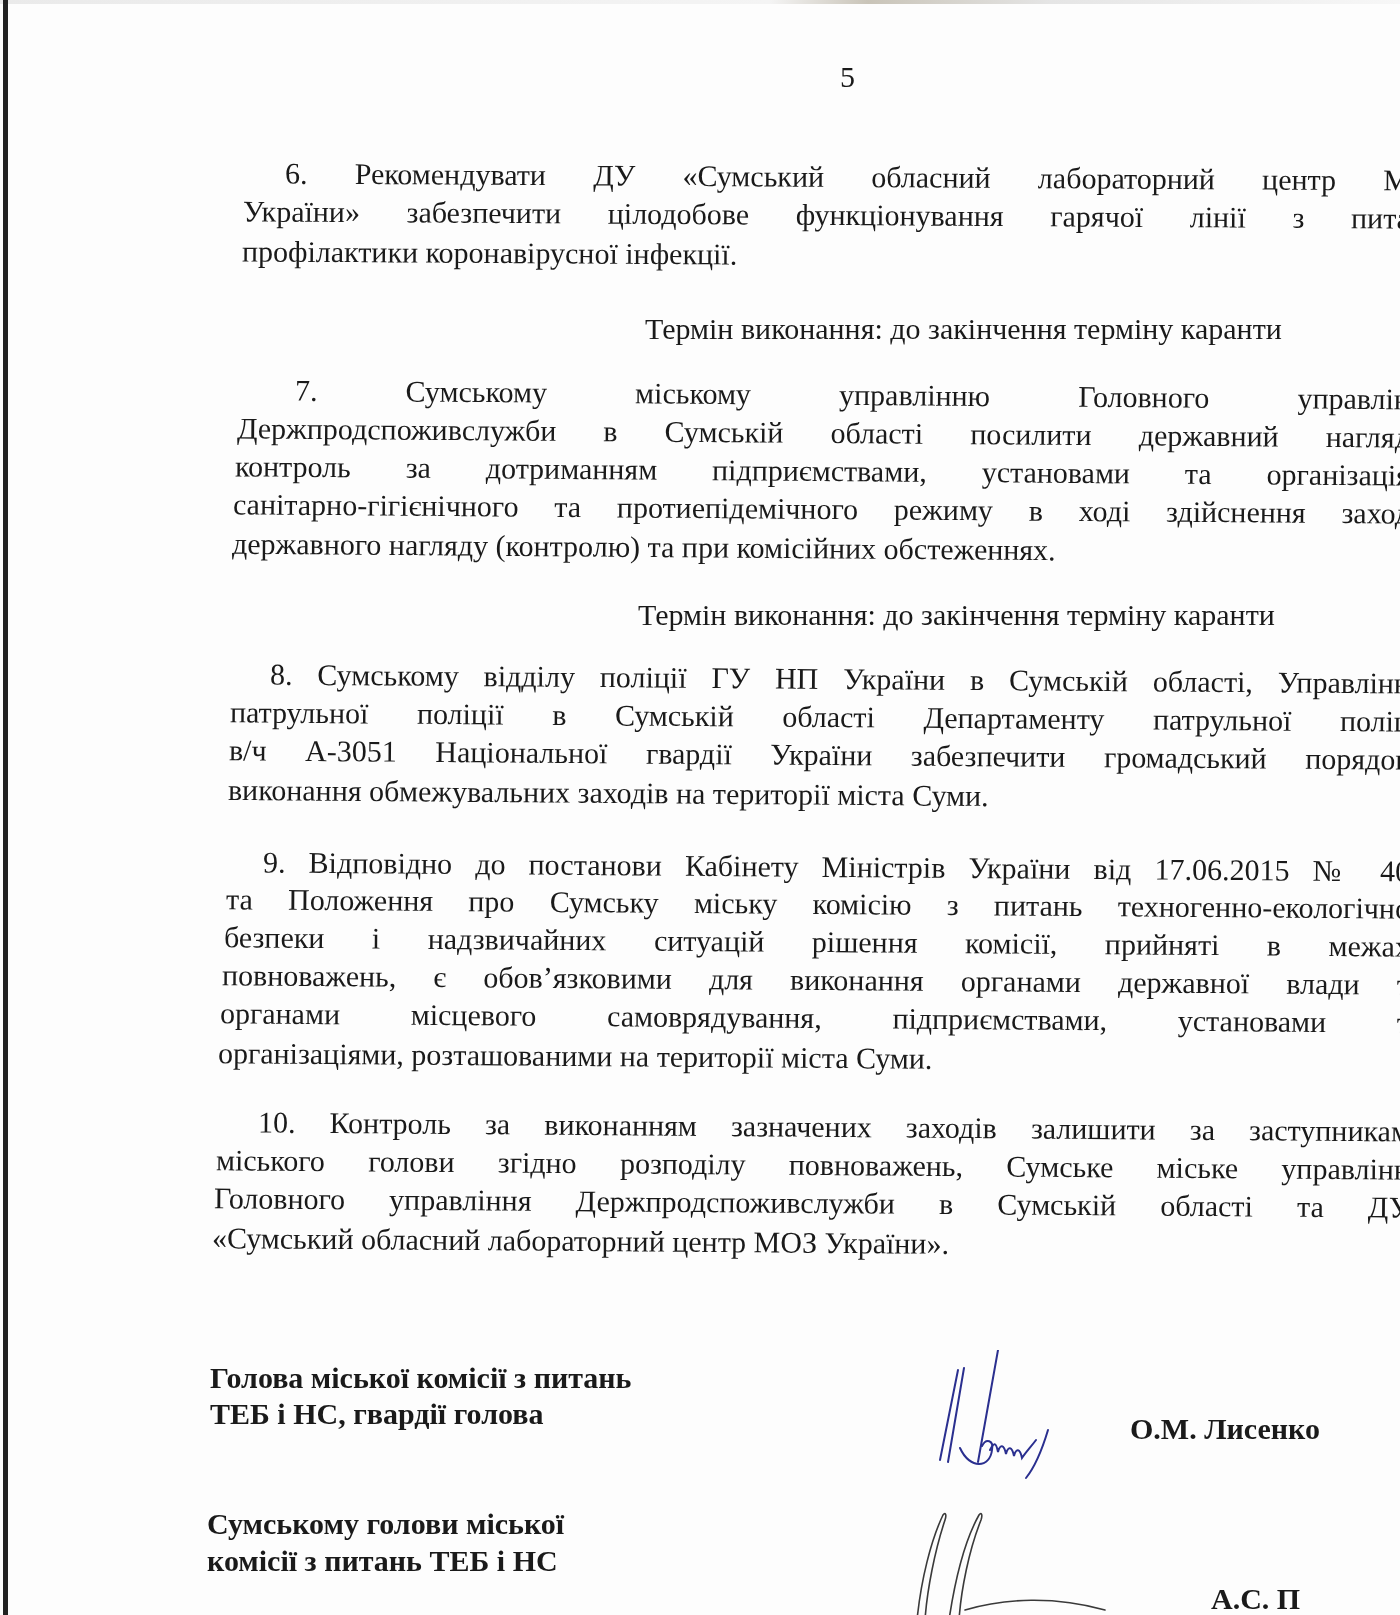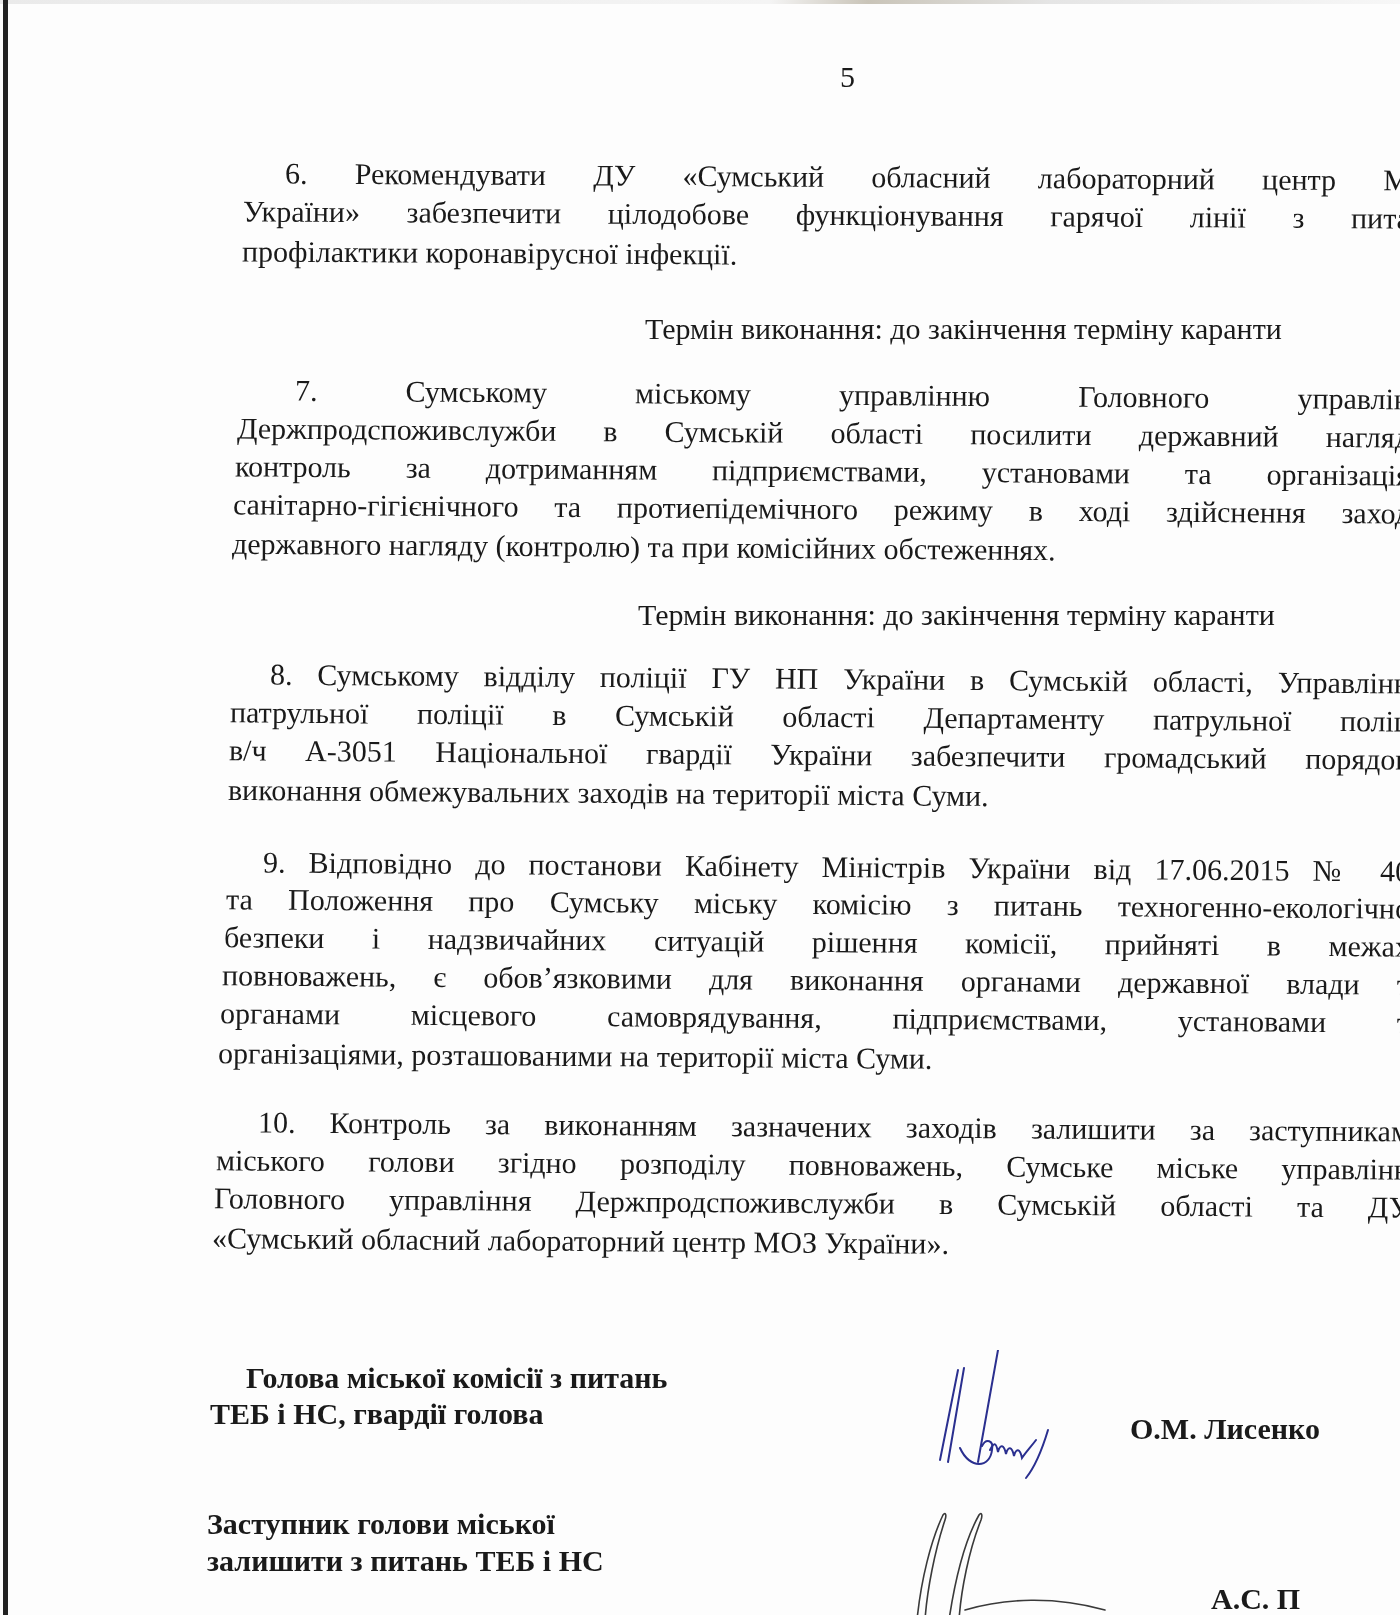--- a/index.html
+++ b/index.html
@@ -56,37 +56,37 @@
 </div>
 
 <div>
   <div class="line just" style="left:258px;top:1110px;width:1152px;transform:rotate(0.45deg);">10. Контроль за виконанням зазначених заходів залишити за заступникам</div>
   <div class="line just" style="left:216px;top:1148px;width:1194px;transform:rotate(0.45deg);">міського голови згідно розподілу повноважень, Сумське міське управлінн</div>
   <div class="line just" style="left:214px;top:1186px;width:1196px;transform:rotate(0.45deg);">Головного управління Держпродспоживслужби в Сумській області та ДУ</div>
   <div class="line" style="left:212px;top:1224px;transform:rotate(0.45deg);">«Сумський обласний лабораторний центр МОЗ України».</div>
 </div>
 
 <div>
-  <div class="sig-title" style="left:210px;top:1360px;margin-left:36px;">Голова міської комісії з питань</div>
+  <div class="sig-title" style="left:210px;top:1360px;">Голова міської комісії з питань</div>
   <div class="sig-title" style="left:210px;top:1396px;">ТЕБ і НС, гвардії голова</div>
   <svg class="sig" style="left:930px;top:1350px;" width="170" height="130" viewBox="0 0 170 130">
     <g fill="none" stroke="#2a2f8f" stroke-width="2" stroke-linecap="round">
       <path d="M10 110 L28 20 M18 112 L34 18"></path>
       <path d="M48 112 L68 0"></path>
       <path d="M30 98 C40 120,60 118,62 100 C64 90,56 88,52 96"></path>
       <path d="M60 100 c4 -8 6 -8 8 2 c2 -8 6 -8 8 2 c2 -8 6 -8 8 2 c2 -8 6 -8 8 2 c4 -6 8 -10 14 -18"></path>
       <path d="M118 80 C112 100,104 118,96 128"></path>
     </g>
   </svg>
   <div class="sig-name" style="left:1130px;top:1412px;">О.М. Лисенко</div>
 </div>
 
 <div>
-  <div class="sig-title" style="left:207px;top:1506px;">Заступник голови міської</div>
-  <div class="sig-title" style="left:207px;top:1543px;">залишити з питань ТЕБ і НС</div>
+  <div class="sig-title" style="left:207px;top:1506px;">Сумському голови міської</div>
+  <div class="sig-title" style="left:207px;top:1543px;">комісії з питань ТЕБ і НС</div>
   <svg class="sig" style="left:905px;top:1510px;" width="220" height="110" viewBox="0 0 220 110">
     <g fill="none" stroke="#3a3a3a" stroke-width="1.6" stroke-linecap="round">
       <path d="M12 110 C16 70,26 30,38 5 C40 2,42 4,40 10 C30 40,22 80,20 110"></path>
       <path d="M44 110 C50 70,60 30,74 5 C76 2,78 4,76 10 C64 40,56 80,54 110"></path>
       <path d="M60 100 C100 88,150 86,200 100"></path>
     </g>
   </svg>
   <div class="sig-name" style="left:1211px;top:1582px;">А.С. П</div>
 </div>
 

